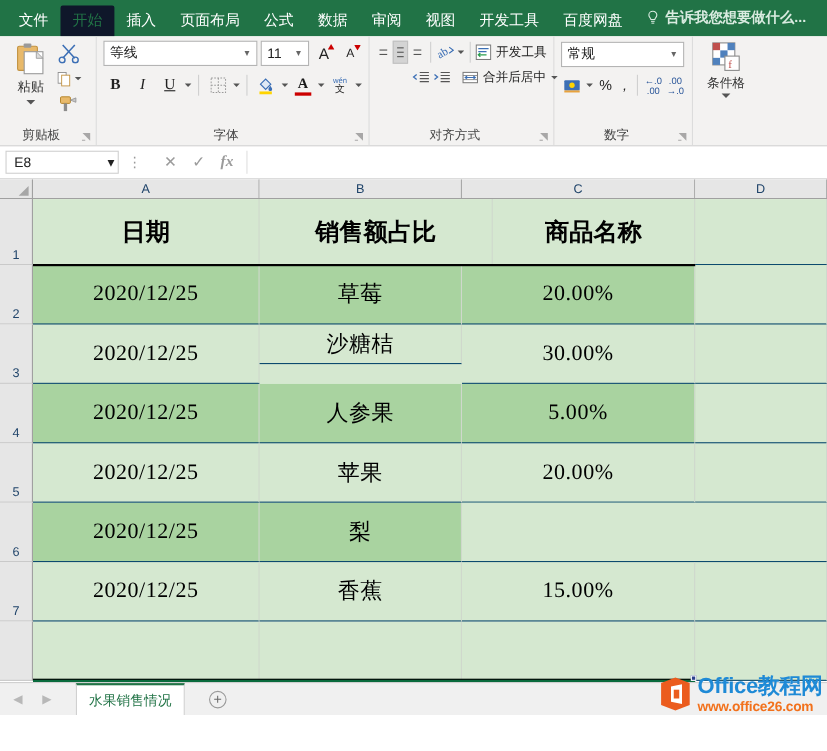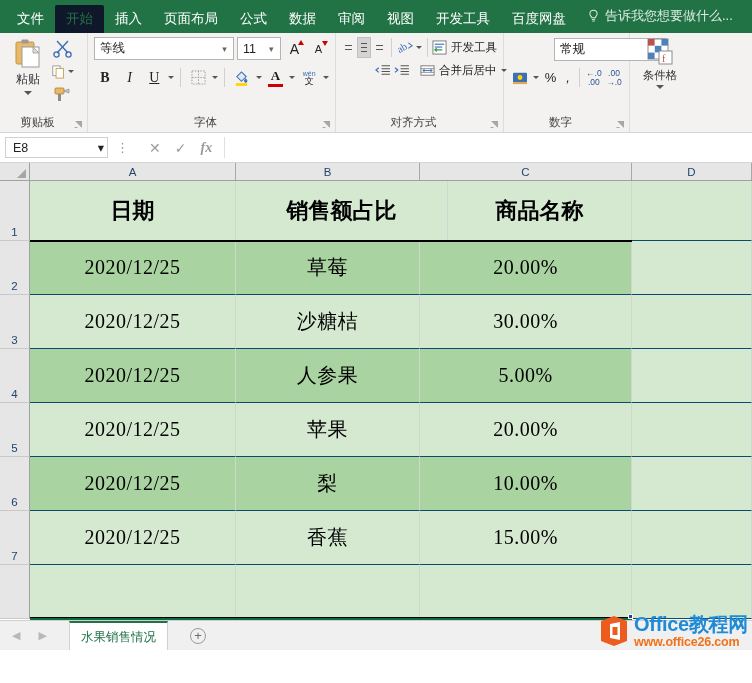--- a/index.html
+++ b/index.html
@@ -35,20 +35,21 @@
   .tellme {
     display: flex;
     align-items: center;
     gap: 5px;
     margin-left: 10px;
     padding-bottom: 8px;
     color: #d9ebe0;
     font-size: 13px;
     white-space: nowrap;
     overflow: hidden;
+    font-weight: bold;
   }
   .bulb { width: 13px; height: 15px; flex: 0 0 auto; }
 
   
   .ribbon {
     height: 100px;
     background: #f3f2f1;
     border-bottom: 1px solid #d4d4d4;
     display: flex;
     position: relative;
@@ -114,21 +115,21 @@
   .g-align { width: 168px; }
   .arow { display: flex; align-items: center; gap: 2px; height: 23px; }
   .align-glyph { width: 21px; height: 21px; display: flex; flex-direction: column; justify-content: center; gap: 2.5px; padding: 0 3px; }
   .align-glyph i { display: block; height: 1.5px; background: #555; }
   .align-glyph.sel { background: #d4d4d4; border: 1px solid #c0c0c0; }
   .wrap-btn { display: flex; align-items: center; gap: 4px; font-size: 11.5px; color: #222; white-space: nowrap; }
   .merge-btn { display: flex; align-items: center; gap: 4px; font-size: 11.5px; color: #222; white-space: nowrap; }
 
   
   .g-num { width: 126px; }
-  .numfmt { width: 112px; margin-top: 2px; margin-left: 44px; }
+  .numfmt { width: 112px; margin-top: 2px; }
   .nrow { display: flex; align-items: center; gap: 2px; margin-top: 5px; }
   .nbtn { font-size: 13px; color: #222; padding: 0 4px; }
   .dec-ic { font-size: 8.5px; line-height: 1.05; color: #2b579a; text-align: center; width: 20px; }
 
   
   .g-cond { width: 60px; }
   .cond-ic { width: 28px; height: 30px; margin: 2px auto 0 auto; position: relative; }
   .cond-lbl { font-size: 11.5px; color: #333; text-align: center; white-space: nowrap; }
 
   
@@ -561,21 +562,21 @@
 
       <div class="srow" style="background:#a9d3a0;">
         <div class="cell dat c-center" style="width:206px;height:54px;">2020/12/25</div>
         <div class="cell dat c-center" style="width:184px;height:54px;">草莓</div>
         <div class="cell dat c-center" style="width:212px;height:54px;">20.00%</div>
         <div class="cell empty" style="flex:1;height:54px;background:#d5e8d0;"></div>
       </div>
 
       <div class="srow" style="background:#d5e8d0;">
         <div class="cell dat c-center" style="width:206px;height:54px;">2020/12/25</div>
-        <div class="cell dat c-center" style="width:184px;height:54px;font-family:Liberation Serif, serif;">沙糖桔</div>
+        <div class="cell dat c-center" style="width:184px;height:36px;font-family:Liberation Serif, serif;">沙糖桔</div>
         <div class="cell dat c-center" style="width:212px;height:54px;">30.00%</div>
         <div class="cell empty" style="flex:1;height:54px;"></div>
       </div>
 
       <div class="srow" style="background:#a9d3a0;">
         <div class="cell dat c-center" style="width:206px;height:54px;">2020/12/25</div>
         <div class="cell dat c-center" style="width:184px;height:54px;">人参果</div>
         <div class="cell dat c-center" style="width:212px;height:54px;">5.00%</div>
         <div class="cell empty" style="flex:1;height:54px;background:#d5e8d0;"></div>
       </div>
@@ -583,21 +584,20 @@
       <div class="srow" style="background:#d5e8d0;">
         <div class="cell dat c-center" style="width:206px;height:54px;">2020/12/25</div>
         <div class="cell dat c-center" style="width:184px;height:54px;">苹果</div>
         <div class="cell dat c-center" style="width:212px;height:54px;">20.00%</div>
         <div class="cell empty" style="flex:1;height:54px;"></div>
       </div>
 
       <div class="srow" style="background:#a9d3a0;">
         <div class="cell dat c-center" style="width:206px;height:54px;">2020/12/25</div>
         <div class="cell dat c-center" style="width:184px;height:54px;">梨</div>
-        <div class="cell dat c-center" style="width:212px;height:54px;">10.00%</div>
         <div class="cell empty" style="flex:1;height:54px;background:#d5e8d0;"></div>
       </div>
 
       <div class="srow" style="background:#d5e8d0;">
         <div class="cell dat c-center" style="width:206px;height:54px;">2020/12/25</div>
         <div class="cell dat c-center" style="width:184px;height:54px;">香蕉</div>
         <div class="cell dat c-center" style="width:212px;height:54px;">15.00%</div>
         <div class="cell empty" style="flex:1;height:54px;"></div>
       </div>
 

